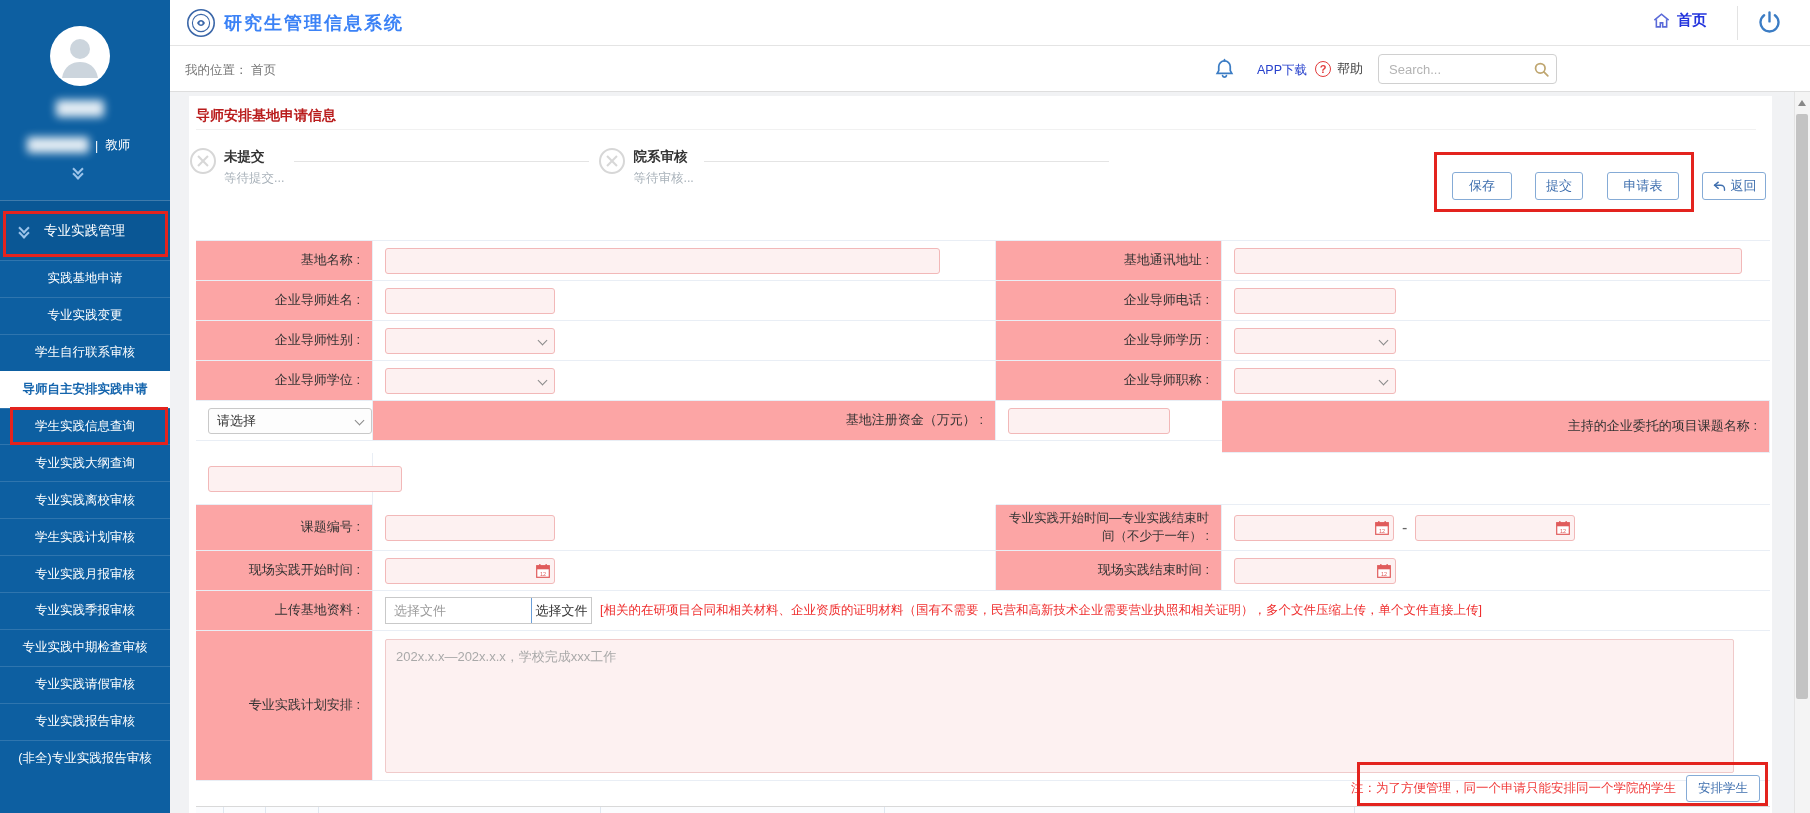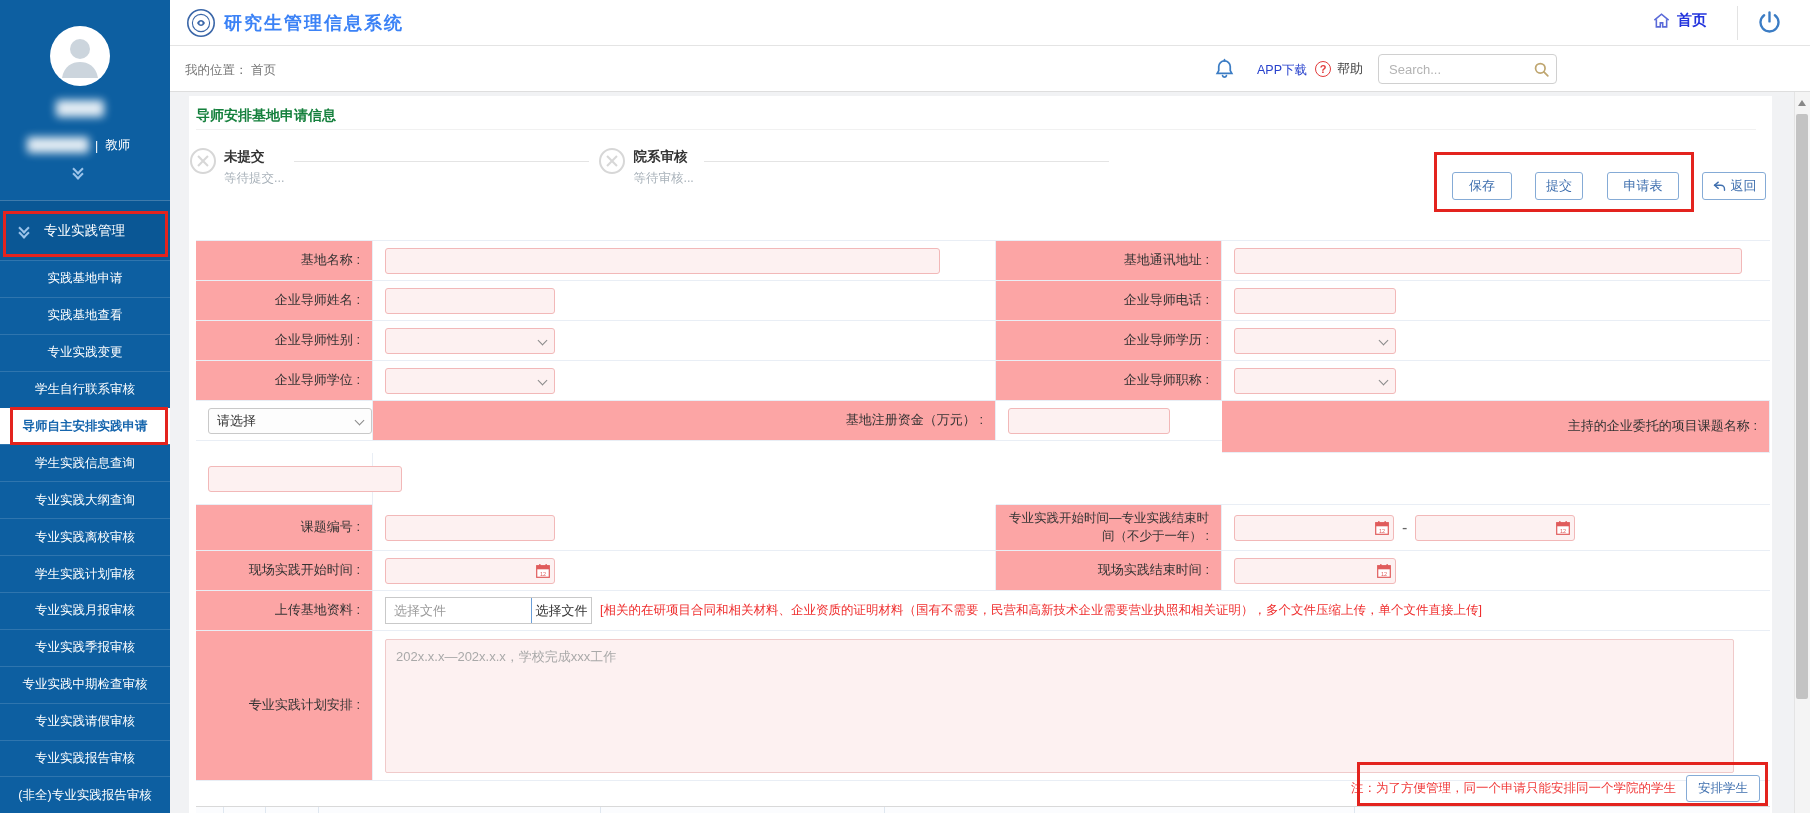--- a/index.html
+++ b/index.html
@@ -44,21 +44,21 @@
   .qmark { width:16px; height:16px; border:1.6px solid #e23b3b; border-radius:50%; color:#e23b3b; font-size:11px; font-weight:bold; display:flex; align-items:center; justify-content:center; }
   .helpwrap span.lbl { font-size:13px; color:#444; }
   .searchbox { position:absolute; left:1208px; top:8px; width:179px; height:30px; border:1px solid #d0d0d0; border-radius:4px; background:#fff; }
   .searchbox input { position:absolute; left:0; top:0; width:100%; height:100%; border:none; outline:none; background:transparent; padding:0 28px 0 10px; font-size:13px; color:#555; }
   .searchbox input::placeholder { color:#b3b3b3; }
   .magico { position:absolute; right:5px; top:5px; }
 
   
   .contentbg { position:absolute; left:170px; top:92px; width:1640px; height:721px; background:#f1f2f4; }
   .card { position:absolute; left:189px; top:96px; width:1583px; height:717px; background:#fff; }
-  .ptitle { position:absolute; left:7px; top:11px; width:1560px; font-size:14px; font-weight:bold; color:#15803d; padding-bottom:4px; border-bottom:1px solid #f1f1f1; }
+  .ptitle { position:absolute; left:7px; top:11px; width:1560px; font-size:14px; font-weight:bold; color:#b91c1c; padding-bottom:4px; border-bottom:1px solid #f1f1f1; }
 
   
   .steps { position:absolute; left:1px; top:52px; display:flex; align-items:flex-start; }
   .scirc { width:26px; height:26px; border-radius:50%; border:2px solid #d7d7d7; position:relative; flex:none; }
   .scirc i, .scirc b { position:absolute; left:4px; top:10px; width:14px; height:2px; background:#d7d7d7; display:block; }
   .scirc i { transform:rotate(45deg);} .scirc b { transform:rotate(-45deg);}
   .stext { margin-left:8px; }
   .stext .t { font-size:13.5px; font-weight:bold; color:#333; }
   .stext .s { font-size:12.5px; color:#a9b2ba; margin-top:4px; }
   .sline { height:1px; background:#e4e4e4; margin-top:13px; }
@@ -139,21 +139,20 @@
 
   <div class="menu">
     <div class="msection">
       <span class="dchev">
           <i></i>
           <i></i>
         </span>
       <span>专业实践管理</span>
     </div>
     <div class="sitem">实践基地申请</div>
-    <div class="sitem">实践基地查看</div>
     <div class="sitem">专业实践变更</div>
     <div class="sitem">学生自行联系审核</div>
     <div class="sitem active">导师自主安排实践申请</div>
     <div class="sitem">学生实践信息查询</div>
     <div class="sitem">专业实践大纲查询</div>
     <div class="sitem">专业实践离校审核</div>
     <div class="sitem">学生实践计划审核</div>
     <div class="sitem">专业实践月报审核</div>
     <div class="sitem">专业实践季报审核</div>
     <div class="sitem">专业实践中期检查审核</div>

